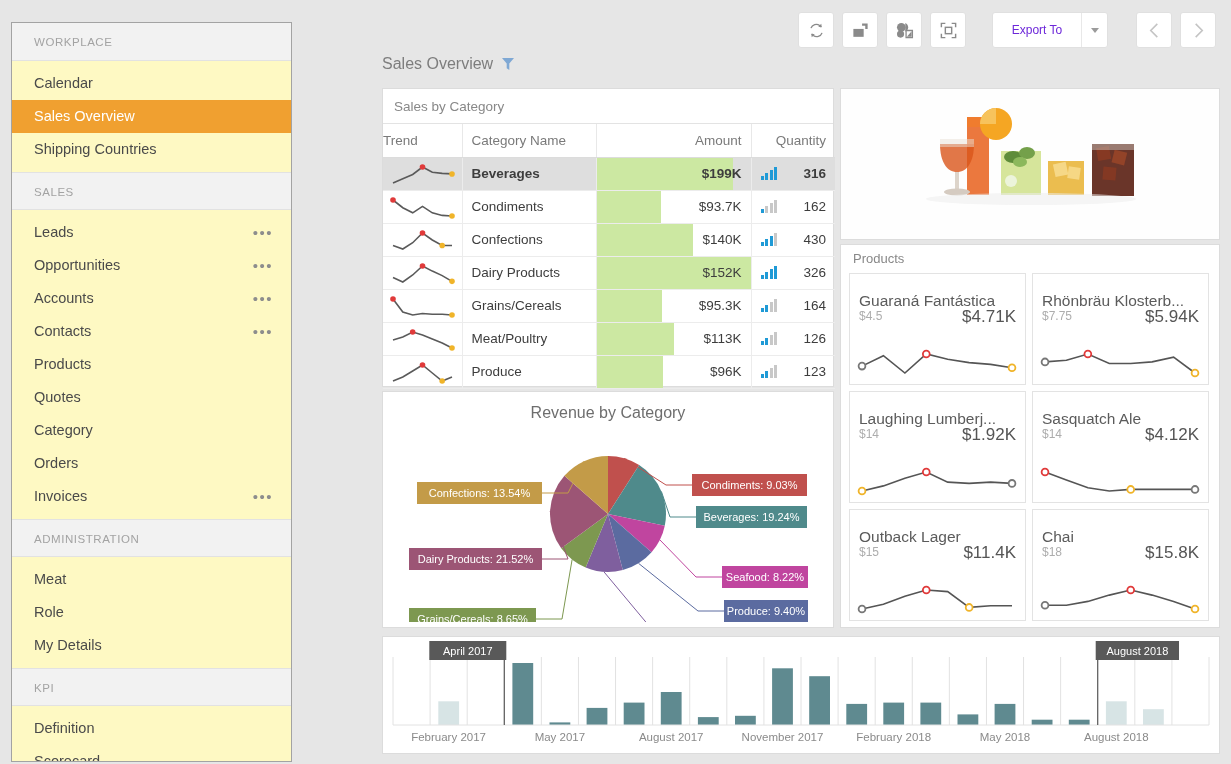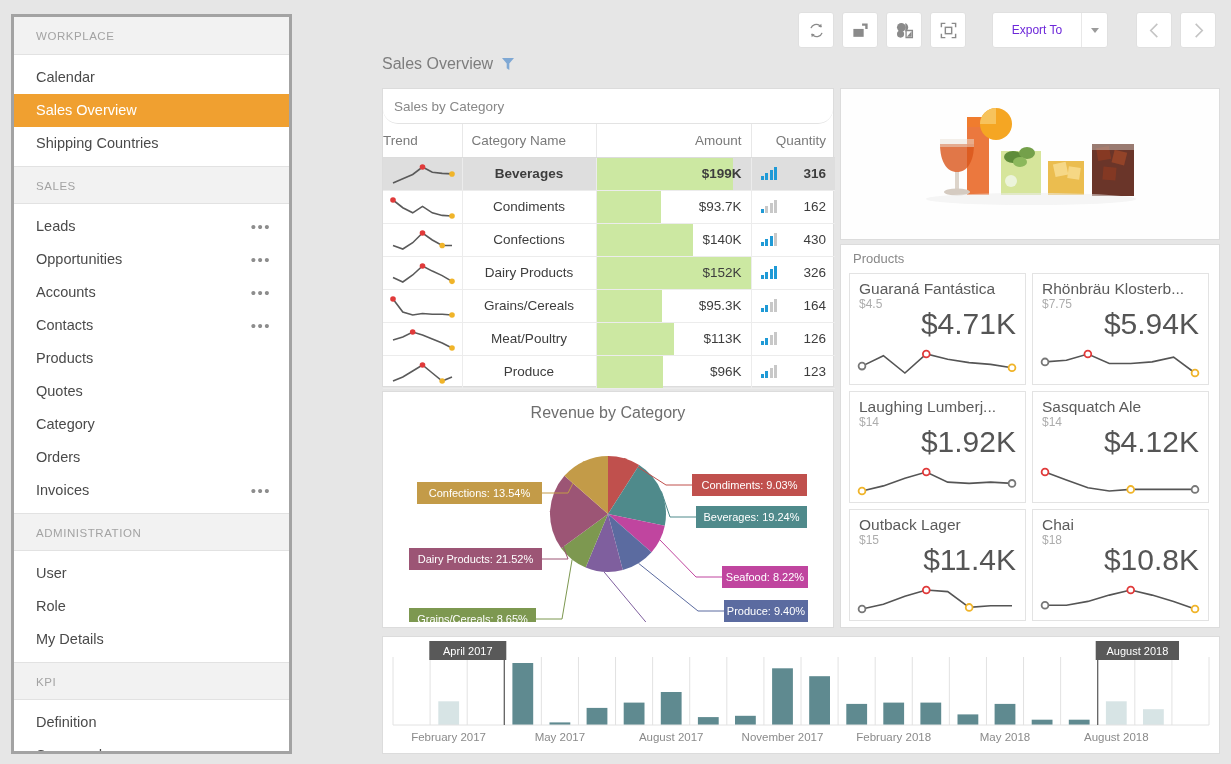--- a/index.html
+++ b/index.html
@@ -6,24 +6,24 @@
   html, body {
     width: 1231px; height: 764px;
     background: #e6e6e6;
     font-family: "Liberation Sans", sans-serif;
     overflow: hidden;
   }
   .app { position: relative; width: 1231px; height: 764px; }
 
   
   .sidebar {
-    position: absolute; left: 11px; top: 14px;
+    position: absolute; left: 11px; top: 22px;
     width: 281px; height: 740px;
-    background: #ffffff;
-    border: 3px solid #a3a3a3;
+    background: #fef9c3;
+    border: 1px solid #a3a3a3;
     overflow: hidden;
   }
   .nav-group-header {
     height: 38px; line-height: 38px;
     padding-left: 22px;
     background: #f2f2f2;
     border-top: 1px solid #e2e2e2;
     border-bottom: 1px solid #e2e2e2;
     font-size: 11.5px; letter-spacing: .55px;
     color: #a3a3a3; text-transform: uppercase;
@@ -82,39 +82,38 @@
   .filter-ico { margin-left: 9px; }
 
   
   .panel { position: absolute; background: #fff; border: 1px solid #dcdcdc; }
 
   #panel-table { left: 382px; top: 88px; width: 452px; height: 299px; }
   .panel-caption {
     height: 35px; line-height: 35px; padding-left: 11px;
     font-size: 13.5px; color: #888;
     border-bottom: 1px solid #e3e3e3;
-    border-radius: 15px;
   }
   table.grid { width: 100%; border-collapse: collapse; table-layout: fixed; }
   table.grid th {
     height: 33px; font-size: 13.5px; font-weight: normal; color: #7a7a7a;
     border-bottom: 1px solid #dcdcdc; border-right: 1px solid #e8e8e8;
     padding: 0 9px; text-align: left;
   }
   table.grid th.r { text-align: right; }
   table.grid th:last-child { border-right: none; }
   table.grid td {
     height: 33px; font-size: 13.5px; color: #3d3d3d;
     border-bottom: 1px solid #ececec; border-right: 1px solid #ececec;
     padding: 0 9px; position: relative;
   }
   table.grid td:last-child { border-right: none; }
   table.grid tr.sel td { background: #dedede; font-weight: bold; }
   .c-trend { width: 79px; padding: 0 !important; margin-left: 48px; }
-  .c-name  { width: 134px; text-align: center; }
+  .c-name  { width: 134px; }
   .c-amt   { width: 155px; text-align: right; }
   .c-qty   { width: 84px; text-align: right; }
   .amt-bar {
     position: absolute; left: 0; top: 0; bottom: 0;
     background: #cce8a2; z-index: 0;
   }
   .amt-val { position: relative; z-index: 1; }
   .qty-wrap { display: flex; align-items: center; justify-content: space-between; height: 100%; }
   .sigbars { display: flex; align-items: flex-end; height: 13px; gap: 1.5px; }
   .sigbars i { width: 3px; display: block; background: #c8c8c8; }
@@ -123,25 +122,25 @@
   #panel-pie { left: 382px; top: 391px; width: 452px; height: 237px; }
   .pie-title { text-align: center; font-size: 16px; color: #6e6e6e; padding-top: 12px; }
 
   #panel-img { left: 840px; top: 88px; width: 380px; height: 152px; }
   #panel-products { left: 840px; top: 244px; width: 380px; height: 384px; }
   .products-caption { height: 28px; line-height: 28px; padding-left: 12px; font-size: 13px; color: #888; }
   .prod-grid { display: flex; flex-wrap: wrap; gap: 6px; padding: 0 8px 8px 8px; }
   .prod-card {
     width: 177px; height: 112px;
     border: 1px solid #e3e3e3; background: #fff;
-    position: relative; padding: 6px 9px; overflow: hidden; cursor: pointer;
+    position: relative; padding: 18px 9px; overflow: hidden; cursor: pointer;
   }
   .prod-name { font-size: 15.5px; color: #5b5b5b; white-space: nowrap; overflow: hidden; }
   .prod-price { font-size: 12px; color: #adadad; margin-top: -1px; }
-  .prod-total { position: absolute; right: 9px; top: 33px; font-size: 30px; color: #555; }
+  .prod-total { position: absolute; right: 9px; top: 33px; font-size: 17px; color: #555; }
   .prod-spark { position: absolute; left: 0; bottom: 4px; width: 100%; }
 
   #panel-timeline { left: 382px; top: 636px; width: 838px; height: 118px; }
 
   svg { display: block; }
 </style>
 </head>
 <body>
 
 <div class="app">
@@ -161,21 +160,21 @@
         <div class="nav-item"><span>Accounts</span><span class="dots">•••</span></div>
         <div class="nav-item"><span>Contacts</span><span class="dots">•••</span></div>
         <div class="nav-item"><span>Products</span></div>
         <div class="nav-item"><span>Quotes</span></div>
         <div class="nav-item"><span>Category</span></div>
         <div class="nav-item"><span>Orders</span></div>
         <div class="nav-item"><span>Invoices</span><span class="dots">•••</span></div>
         <div class="nav-pad"></div>
         <div class="nav-group-header">ADMINISTRATION</div>
         <div class="nav-pad"></div>
-        <div class="nav-item"><span>User</span></div>
+        <div class="nav-item"><span>Meat</span></div>
         <div class="nav-item"><span>Role</span></div>
         <div class="nav-item"><span>My Details</span></div>
         <div class="nav-pad"></div>
         <div class="nav-group-header">KPI</div>
         <div class="nav-pad"></div>
         <div class="nav-item"><span>Definition</span></div>
         <div class="nav-item"><span>Scorecard</span></div>
       </div>
   </div>
 
@@ -565,21 +564,21 @@
               <path d="M12.0 29.0L33.4 24.3L54.9 16.3L76.3 10.0L97.7 11.6L119.1 27.4L140.6 25.8L162.0 25.8" fill="none" stroke="#555" stroke-width="1.6"></path>
               <circle cx="12" cy="29" r="3.4" fill="#ffffff" stroke="#777777" stroke-width="1.8"></circle>
               <circle cx="76.28571428571428" cy="10" r="3.4" fill="#ffffff" stroke="#e03a3a" stroke-width="1.8"></circle>
               <circle cx="119.14285714285714" cy="27.416666666666668" r="3.4" fill="#ffffff" stroke="#f0b429" stroke-width="1.8"></circle>
             </svg>
           </div>
         </div>
         <div class="prod-card">
           <div class="prod-name">Chai</div>
           <div class="prod-price">$18</div>
-          <div class="prod-total">$10.8K</div>
+          <div class="prod-total">$15.8K</div>
           <div class="prod-spark">
             <svg width="175" height="36" viewBox="0 0 175 36">
               <path d="M12.0 25.2L33.4 25.2L54.9 21.4L76.3 15.1L97.7 10.0L119.1 15.1L140.6 21.4L162.0 29.0" fill="none" stroke="#555" stroke-width="1.6"></path>
               <circle cx="12" cy="25.2" r="3.4" fill="#ffffff" stroke="#777777" stroke-width="1.8"></circle>
               <circle cx="97.71428571428571" cy="10" r="3.4" fill="#ffffff" stroke="#e03a3a" stroke-width="1.8"></circle>
               <circle cx="162" cy="29" r="3.4" fill="#ffffff" stroke="#f0b429" stroke-width="1.8"></circle>
             </svg>
           </div>
         </div>
       </div>

